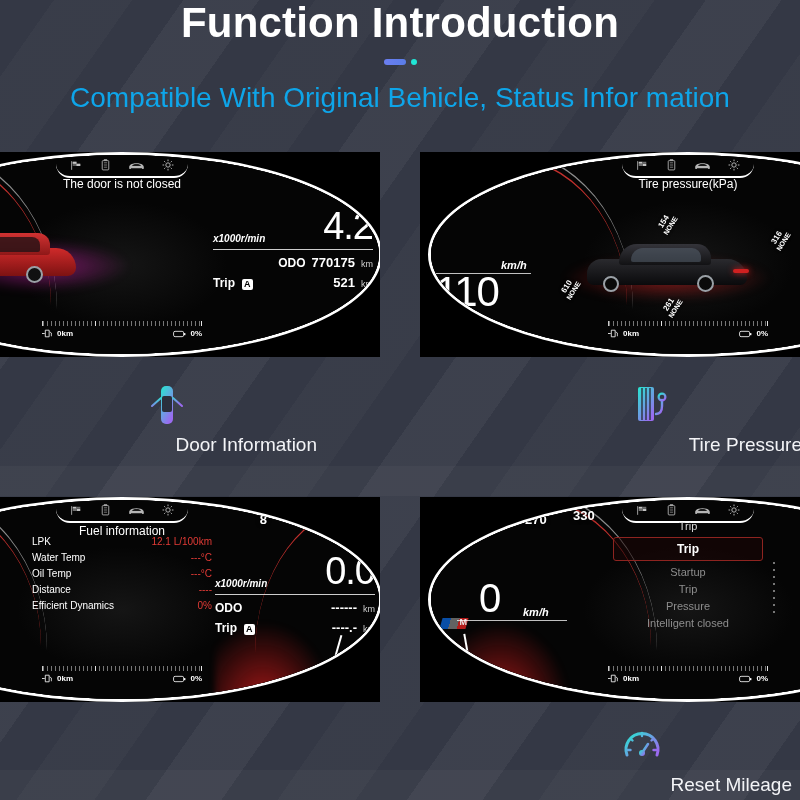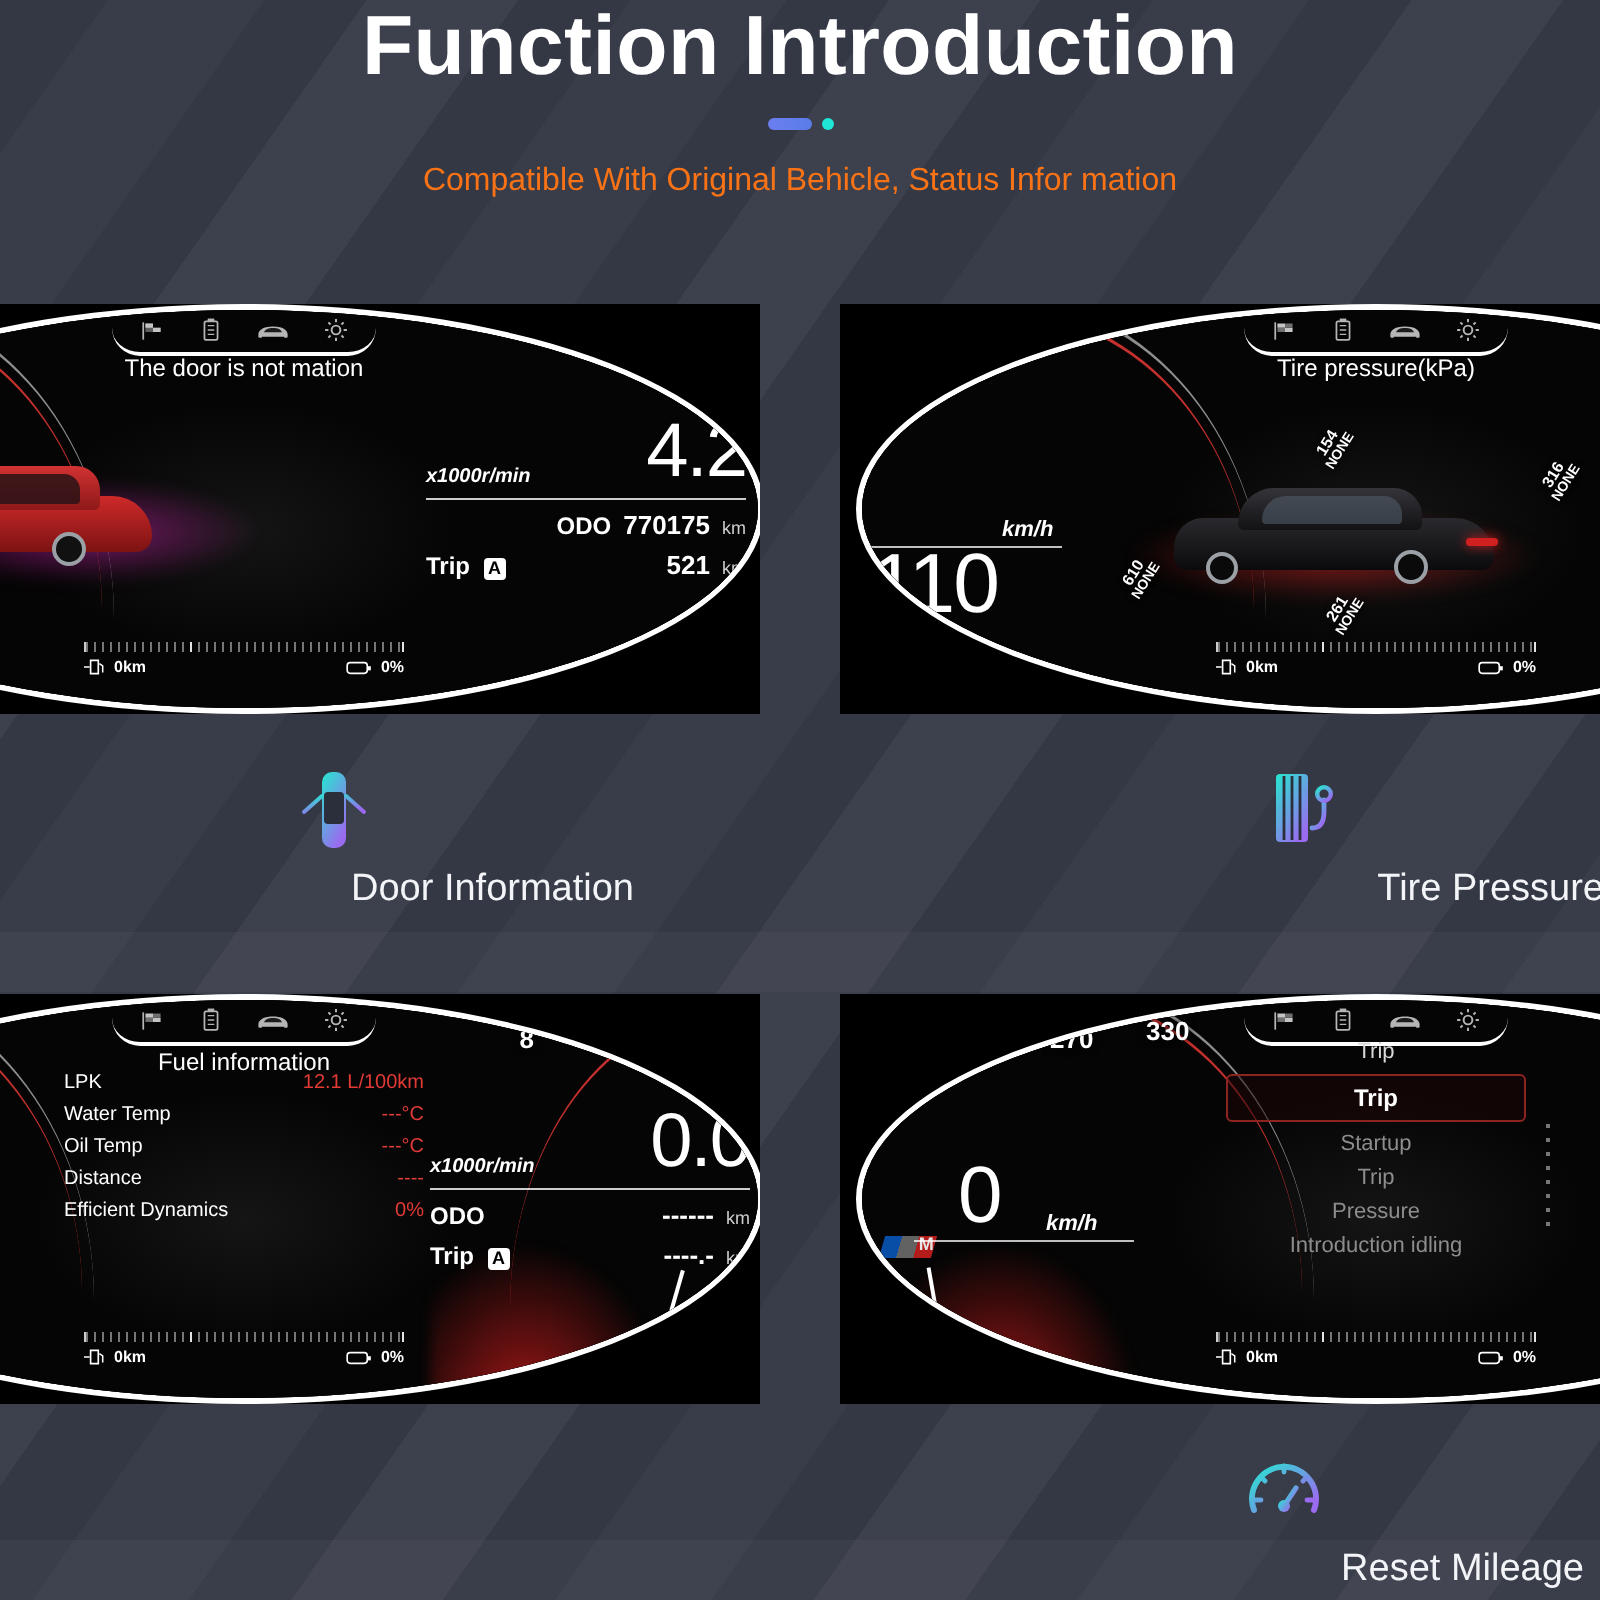--- a/index.html
+++ b/index.html
@@ -51,21 +51,21 @@
     margin-top: 14px;
     display: flex; justify-content: center; align-items: center; gap: 5px;
   }
   .accent-pill {
     width: 22px; height: 6px; border-radius: 3px;
     background: linear-gradient(90deg, #6b7ef0, #5a7de8);
   }
   .accent-dot { width: 6px; height: 6px; border-radius: 50%; background: #20e6d6; }
   .subtitle {
     margin-top: 17px;
-    font-size: 16px; color: #f97316; font-weight: 400;
+    font-size: 28px; color: #0ea5e9; font-weight: 400;
   }
 
   
   .card {
     position: absolute;
     width: 390px; height: 205px;
     overflow: hidden;
     background: #000;
   }
   .card.tl { left: -10px;  top: 152px; }
@@ -328,21 +328,21 @@
               <path d="M7 9c1.5-2.6 3.4-3.6 8-3.6S21.5 6.4 23 9z" fill="#222"></path>
             </svg>
           <svg width="12" height="12" viewBox="0 0 22 22">
               <circle cx="11" cy="11" r="4" fill="none" stroke="#ddd" stroke-width="1.8"></circle>
               <g stroke="#ddd" stroke-width="1.8">
                 <path d="M11 1v3M11 18v3M1 11h3M18 11h3M4 4l2 2M16 16l2 2M18 4l-2 2M6 16l-2 2"></path>
               </g>
             </svg>
         </div>
 
-        <div class="center-title">The door is not mation</div>
+        <div class="center-title">The door is not closed</div>
 
         <div class="glow-pink"></div>
 
         <div style="position:absolute;left:27%;top:50%;transform:translate(-50%,-50%);width:168px;height:62px;">
           <div style="position:absolute;left:12px;bottom:10px;width:144px;height:28px;border-radius:16px 22px 9px 9px;background:linear-gradient(180deg,#cf2a2a,#7d1212);"></div>
           <div style="position:absolute;left:44px;bottom:31px;width:86px;height:22px;border-radius:16px 12px 3px 3px;background:linear-gradient(180deg,#d13232,#8e1818);"></div>
           <div style="position:absolute;left:58px;bottom:34px;width:62px;height:15px;border-radius:10px 8px 2px 2px;background:#2a1316;opacity:.85;"></div>
 
           <div style="position:absolute;left:106px;bottom:3px;width:17px;height:17px;border-radius:50%;background:#111;border:2px solid #9aa0a6;"></div>
         </div>
@@ -616,21 +616,21 @@
               </g>
             </svg>
         </div>
 
         <div class="menulist">
           <div class="menuhead">Trip</div>
           <div class="menusel">Trip</div>
           <div class="menuitem">Startup</div>
           <div class="menuitem">Trip</div>
           <div class="menuitem">Pressure</div>
-          <div class="menuitem">Introduction idling</div>
+          <div class="menuitem">Intelligent closed</div>
           <div class="menudots"></div>
         </div>
 
         <div class="mbadge"></div>
 
         <div class="bigspeed" style="left:48px; top:78px;">0</div>
         <div class="unit" style="left:92px; top:106px;">km/h</div>
         <div class="hline" style="left:26px; top:120px; width:110px;"></div>
 
         <div class="corner-red left"></div>

